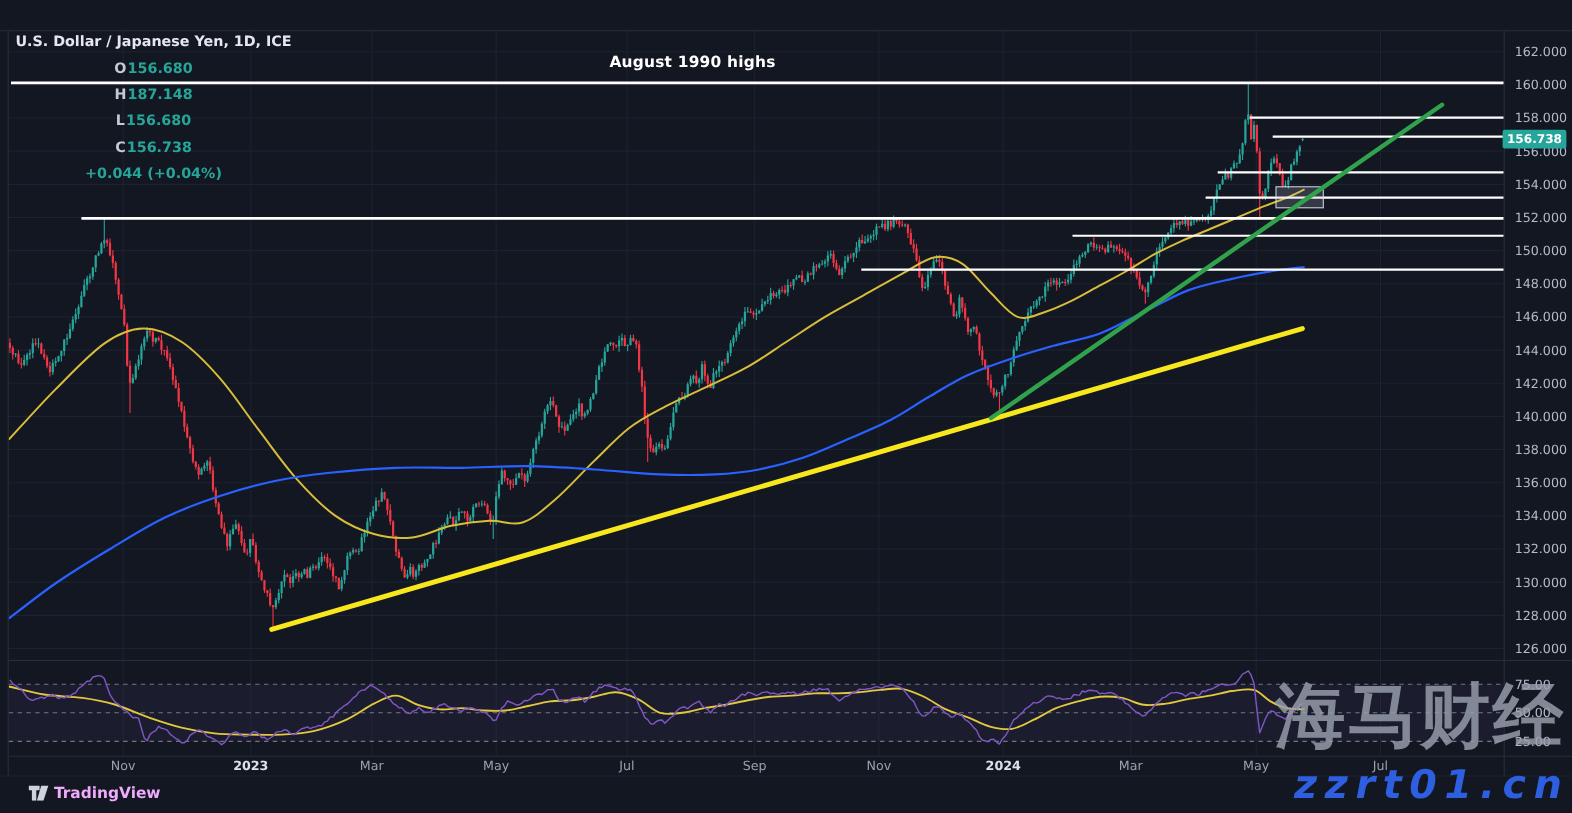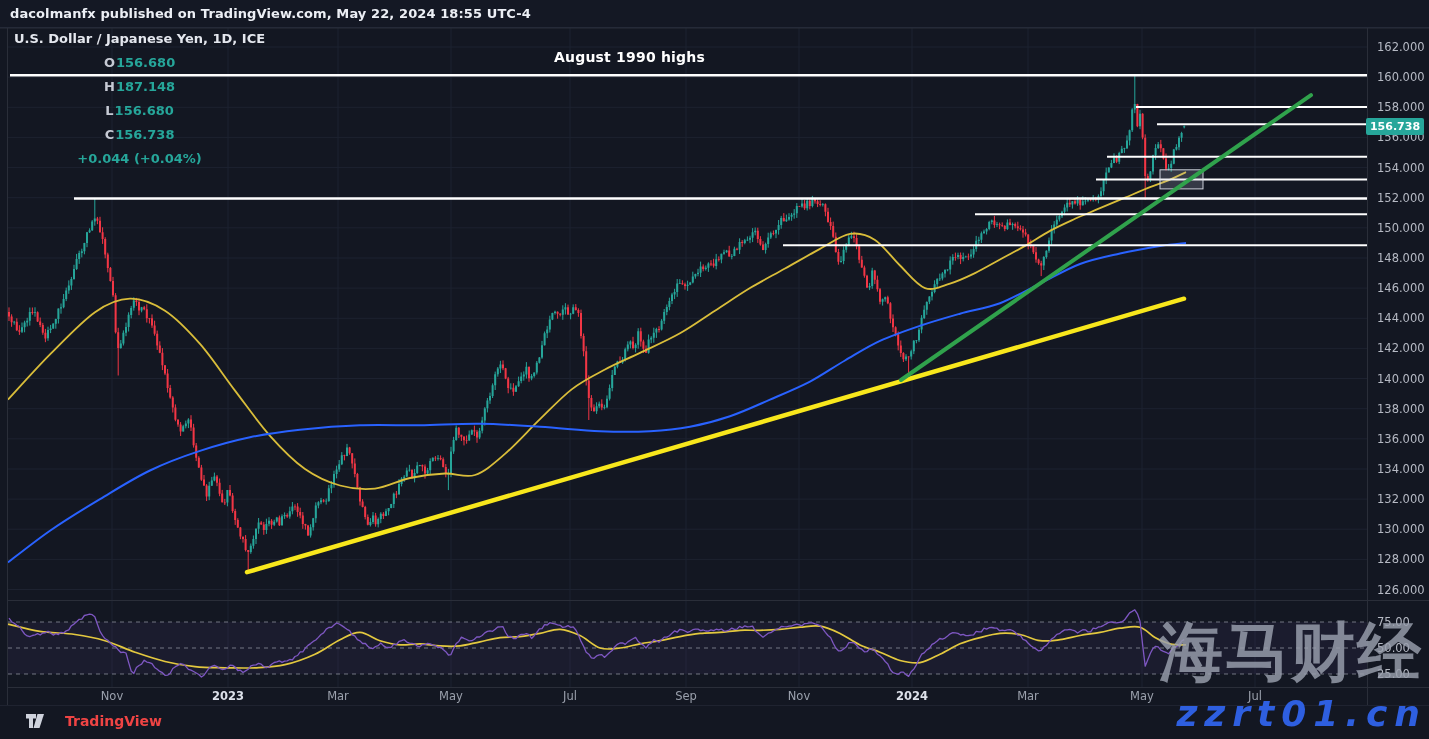--- a/index.html
+++ b/index.html
@@ -18,22 +18,22 @@
   .legend .v{color:#26a69a;}
   .annotation{position:absolute;left:554px;top:49px;z-index:3;color:#ffffff;
           font-size:14px;font-weight:700;letter-spacing:.2px;}
   .price-tag{position:absolute;left:1366px;width:58px;height:17px;z-index:3;background:#26a69a;
           color:#ffffff;font-size:11px;font-weight:700;display:flex;align-items:center;
           justify-content:center;border-radius:2px;}
   .wm1{position:absolute;right:6px;top:617px;z-index:4;font-size:64px;font-weight:700;
           color:#9aa0ae;opacity:.82;line-height:1.1;letter-spacing:2px;}
   .wm2{position:absolute;right:2px;top:696px;z-index:4;font-size:36px;font-weight:700;
           font-style:italic;color:#2e5fe0;letter-spacing:7px;line-height:1;}
-  .tv-footer{position:absolute;left:26px;top:713px;z-index:3;display:flex;gap:18px;
-          align-items:center;color:#ef4444;font-size:14px;font-weight:600;}
+  .tv-footer{position:absolute;left:26px;top:713px;z-index:3;display:flex;gap:2px;
+          align-items:center;color:#f0abfc;font-size:14px;font-weight:600;}
   .tv-footer svg{display:block;}
 </style>
 </head>
 <body>
 
 <div class="screen">
 
   <svg id="chart-svg" width="1429" height="739" viewBox="0 0 1429 739">
     <g id="g-grid">
         <line x1="8" x2="1367" y1="47.0" y2="47.0" stroke="#1d2230" stroke-width="1"></line>
@@ -138,23 +138,20 @@
         <text x="570" y="700" fill="#9aa0ac" font-size="11.5" font-weight="400" text-anchor="middle">Jul</text>
         <text x="686" y="700" fill="#9aa0ac" font-size="11.5" font-weight="400" text-anchor="middle">Sep</text>
         <text x="799" y="700" fill="#9aa0ac" font-size="11.5" font-weight="400" text-anchor="middle">Nov</text>
         <text x="912" y="700" fill="#dde1ea" font-size="11.5" font-weight="700" text-anchor="middle">2024</text>
         <text x="1028" y="700" fill="#9aa0ac" font-size="11.5" font-weight="400" text-anchor="middle">Mar</text>
         <text x="1142" y="700" fill="#9aa0ac" font-size="11.5" font-weight="400" text-anchor="middle">May</text>
         <text x="1255" y="700" fill="#9aa0ac" font-size="11.5" font-weight="400" text-anchor="middle">Jul</text>
       </g>
   </svg>
 
-  <div class="topbar">
-    <span class="pub">dacolmanfx published on TradingView.com, May 22, 2024 18:55 UTC-4</span>
-  </div>
 
   <div class="legend">
     <span class="sym">U.S. Dollar / Japanese Yen, 1D, ICE</span>
     <span class="kv">
         <span class="k">O</span>
         <span class="v">156.680</span>
       </span>
     <span class="kv">
         <span class="k">H</span>
         <span class="v">187.148</span>

